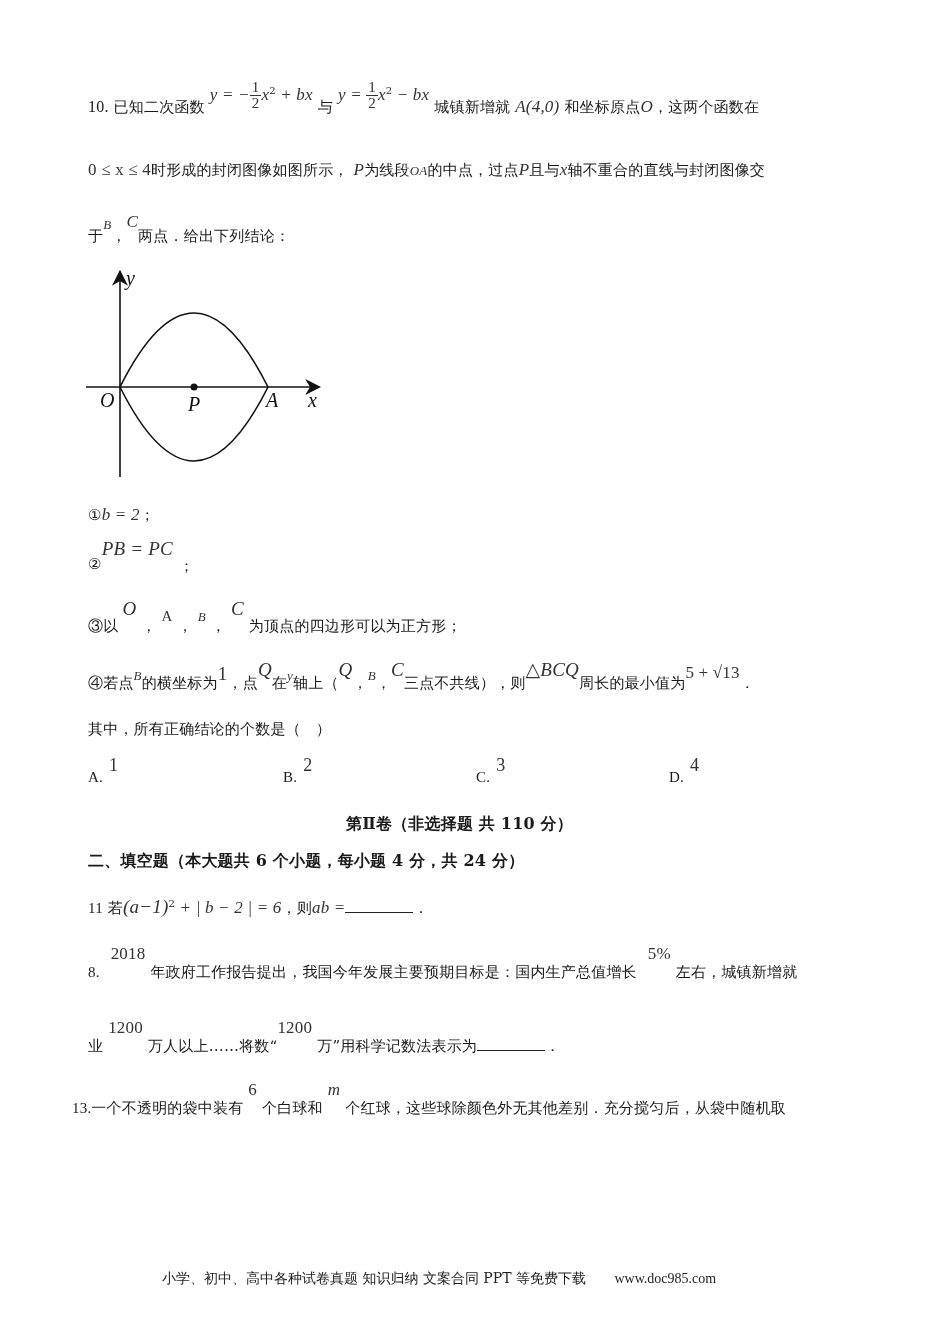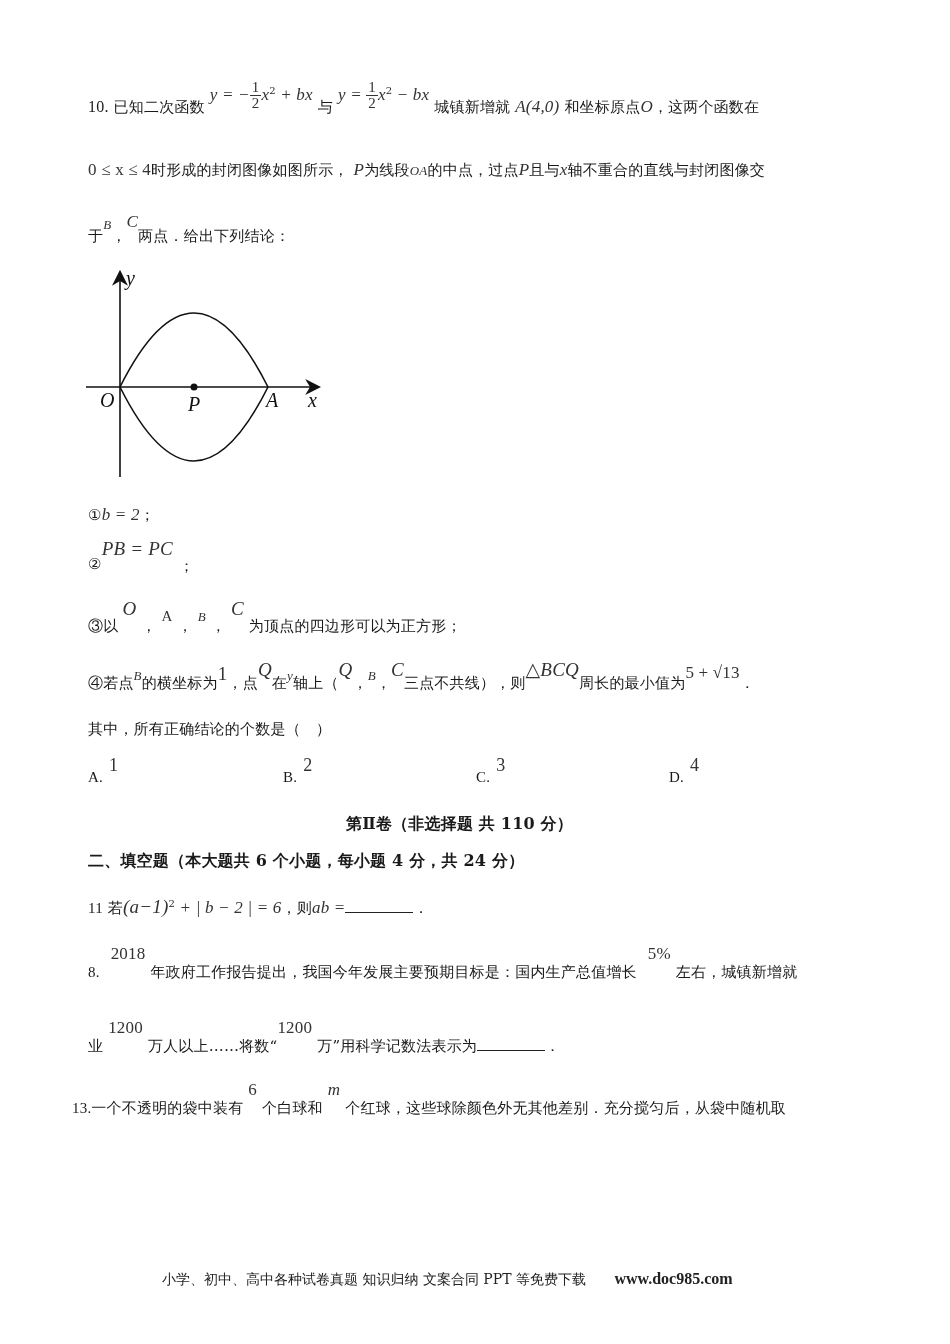--- a/index.html
+++ b/index.html
@@ -132,14 +132,14 @@
 <div class="abs cn" style="left:72px; top:1080px; height:36px;">
   <span style="position:relative; top:18px; font-family:'Liberation Serif',serif;">13.</span><span style="position:relative; top:18px;">一个不透明的袋中装有</span>
   <span class="mr" style="font-size:17px;">6</span>
   <span style="position:relative; top:18px;">个白球和</span>
   <span class="m" style="font-size:17px;">m</span>
   <span style="position:relative; top:18px;">个红球，这些球除颜色外无其他差别．充分搅匀后，从袋中随机取</span>
 </div>
 
 <div class="abs footer" style="left:162px; top:1270px;">
   <span>小学、初中、高中各种试卷真题  知识归纳  文案合同  PPT 等免费下载</span>
-  <span style="margin-left:24px; font-family:'Liberation Serif',serif; font-size:16px;font-weight:bold;">www.doc985.com</span>
+  <span style="margin-left:24px; font-family:'Liberation Serif',serif; font-size:14px;">www.doc985.com</span>
 </div>
 
 </body></html>

